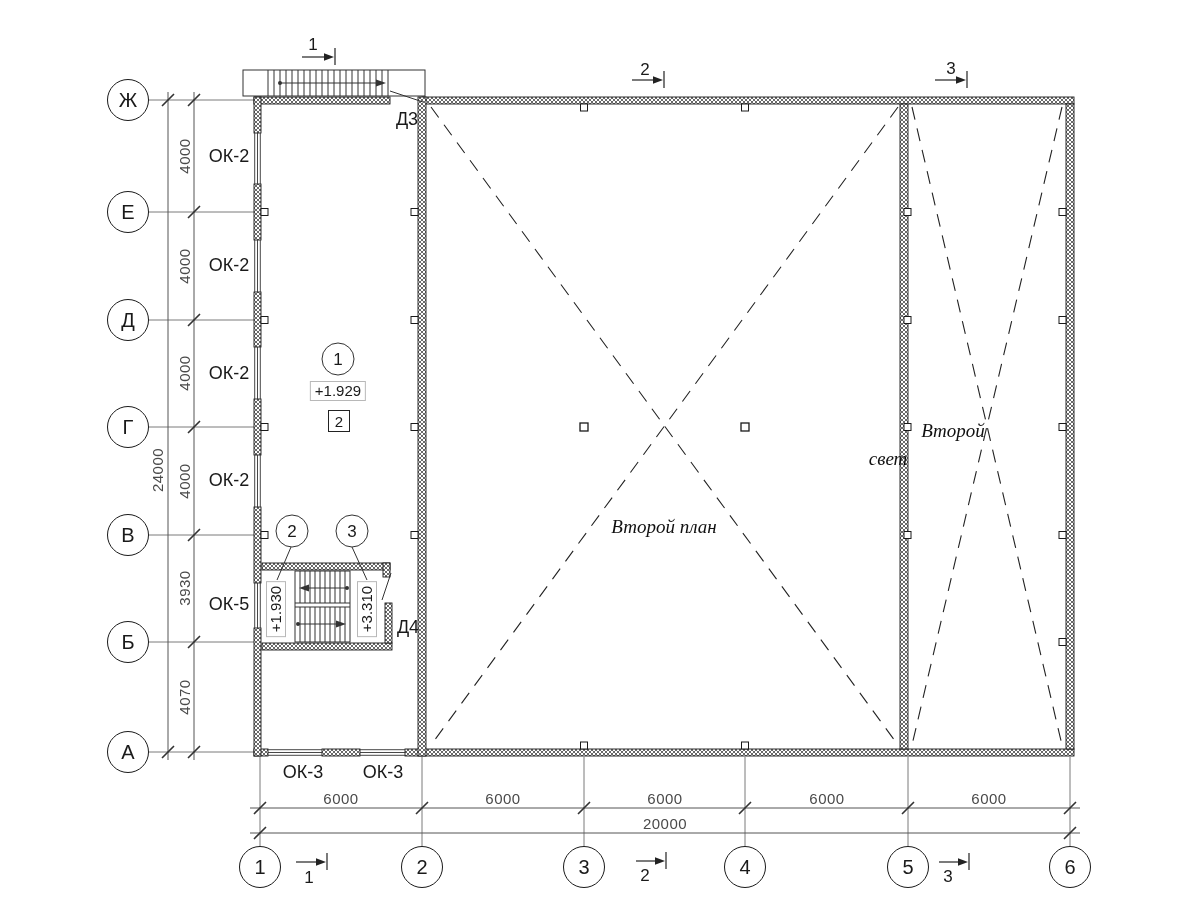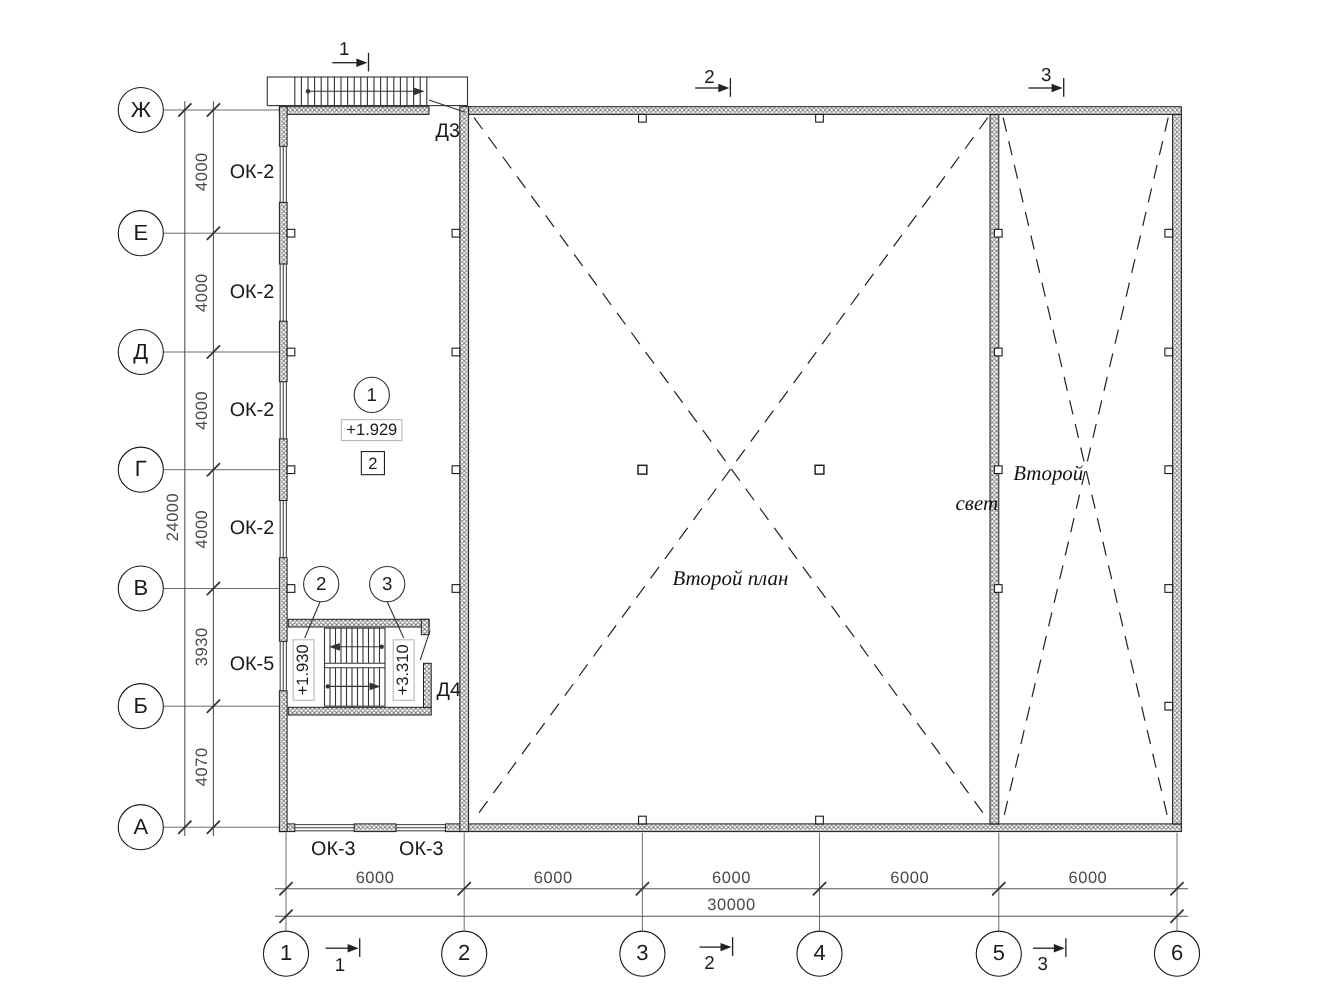--- a/index.html
+++ b/index.html
@@ -185,21 +185,21 @@
   <div class="rot dim" style="left:184px;top:481px;">4000</div>
   <div class="rot dim" style="left:184px;top:588px;">3930</div>
   <div class="rot dim" style="left:184px;top:697px;">4070</div>
   <div class="rot dim" style="left:157px;top:470px;">24000</div>
 
   <div class="ctr dim" style="left:341px;top:798px;">6000</div>
   <div class="ctr dim" style="left:503px;top:798px;">6000</div>
   <div class="ctr dim" style="left:665px;top:798px;">6000</div>
   <div class="ctr dim" style="left:827px;top:798px;">6000</div>
   <div class="ctr dim" style="left:989px;top:798px;">6000</div>
-  <div class="ctr dim" style="left:665px;top:823px;">30000</div>
+  <div class="ctr dim" style="left:665px;top:823px;">20000</div>
 
   <div class="ctr lbl" style="left:229px;top:156px;">ОК-2</div>
   <div class="ctr lbl" style="left:229px;top:265px;">ОК-2</div>
   <div class="ctr lbl" style="left:229px;top:373px;">ОК-2</div>
   <div class="ctr lbl" style="left:229px;top:480px;">ОК-2</div>
   <div class="ctr lbl" style="left:229px;top:604px;">ОК-5</div>
   <div class="ctr lbl" style="left:303px;top:772px;">ОК-3</div>
   <div class="ctr lbl" style="left:383px;top:772px;">ОК-3</div>
 
   <div class="ctr lbl" style="left:407px;top:119px;text-align:right;">Д3</div>

